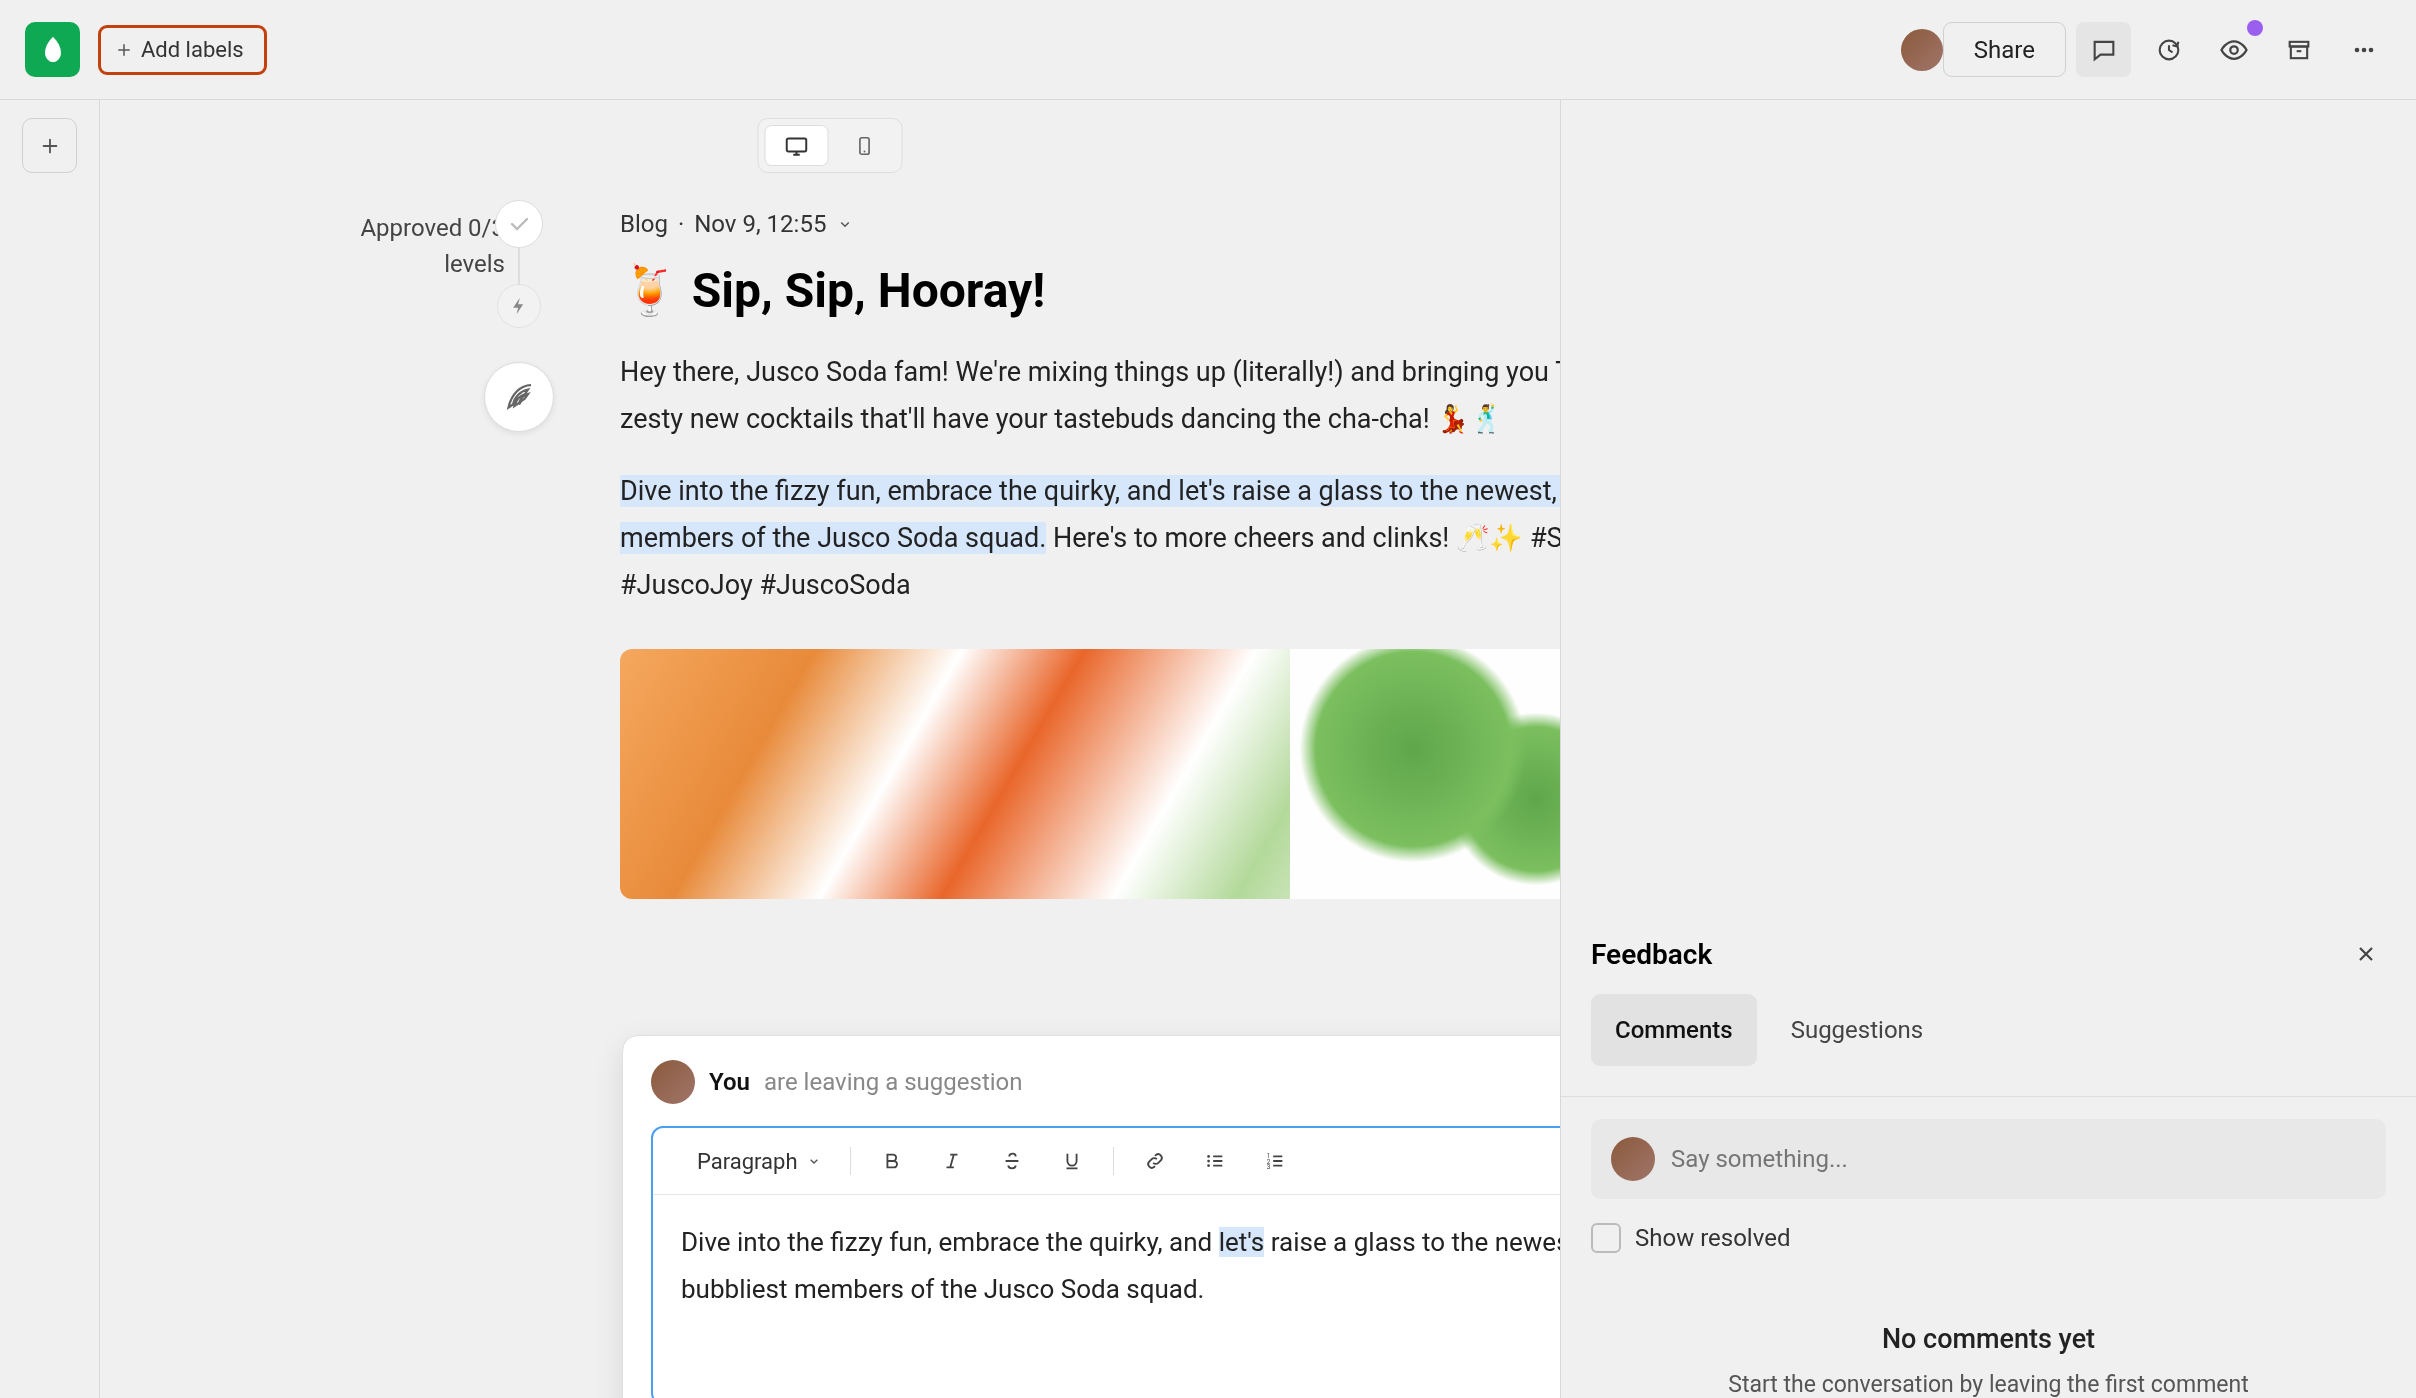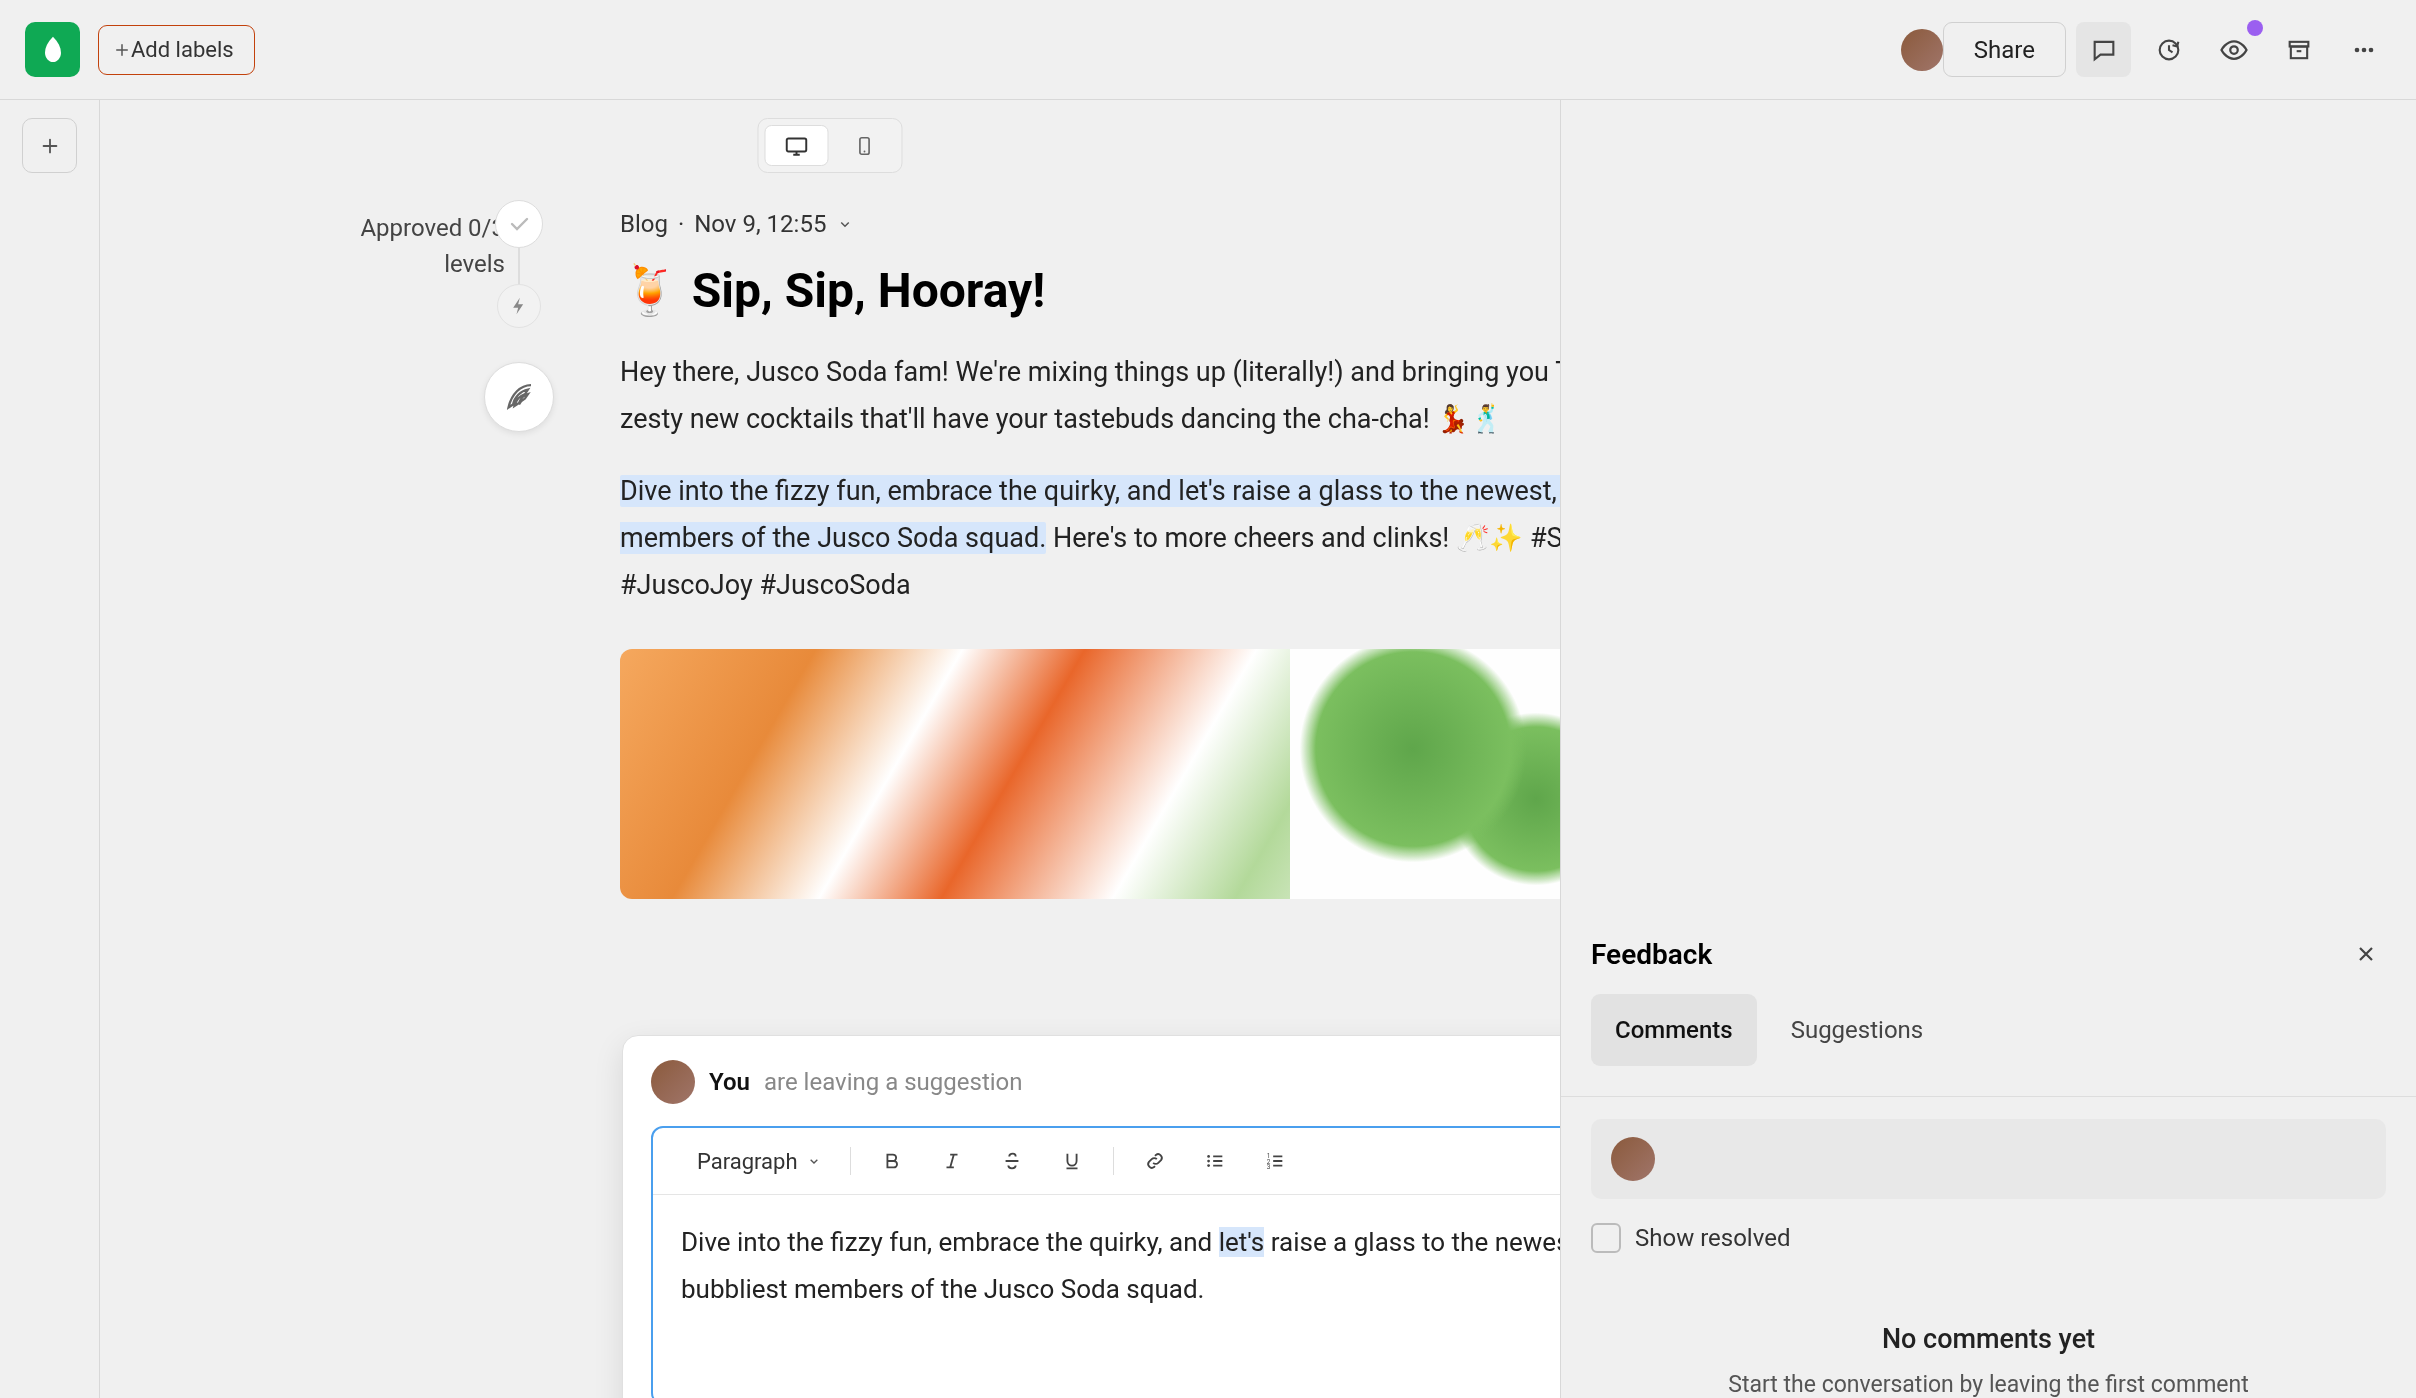--- a/index.html
+++ b/index.html
@@ -3,21 +3,21 @@
 <meta charset="utf-8">
 <style>
 * { box-sizing: border-box; margin: 0; padding: 0; font-family: -apple-system, BlinkMacSystemFont, "Segoe UI", Roboto, sans-serif; }
 body { background: #f0f0f0; width: 2416px; height: 1398px; overflow: hidden; }
 
 .app-root { display: flex; flex-direction: column; height: 100%; }
 
 
 .topbar { display: flex; align-items: center; height: 100px; padding: 0 25px; background: #f0f0f0; border-bottom: 1px solid #d8d8d8; }
 .logo { width: 55px; height: 55px; background: #0fa954; border-radius: 10px; display: flex; align-items: center; justify-content: center; }
-.add-labels-btn { margin-left: 18px; height: 50px; border: 1px solid #c2410c; border-radius: 9px; padding: 0 20px 0 14px; display: flex; align-items: center; gap: 0; font-size: 22px; color: #333; background: #fff0; cursor: pointer; }
+.add-labels-btn { margin-left: 18px; height: 50px; border: 3px solid #c2410c; border-radius: 9px; padding: 0 20px 0 14px; display: flex; align-items: center; gap: 8px; font-size: 22px; color: #333; background: #fff0; cursor: pointer; }
 .topbar-spacer { flex: 1; }
 .avatar { width: 42px; height: 42px; border-radius: 50%; background: linear-gradient(135deg, #8b5a3c, #a0756a); }
 .share-btn { margin-left: 0; height: 55px; border: 1px solid #d0d0d0; border-radius: 9px; padding: 0 30px; font-size: 24px; color: #222; background: transparent; cursor: pointer; }
 .icon-btn { width: 55px; height: 55px; border-radius: 8px; border: none; background: transparent; display: flex; align-items: center; justify-content: center; cursor: pointer; margin-left: 10px; position: relative; }
 .icon-btn.framed { background: #e5e5e5; }
 .badge { position: absolute; top: -2px; right: -2px; width: 16px; height: 16px; border-radius: 50%; background: #9b5ff0; }
 
 
 .body { display: flex; flex: 1; overflow: hidden; }
 
@@ -282,20 +282,21 @@
               <path d="M6 6l12 12M18 6L6 18" stroke="#444" stroke-width="2.2"></path>
             </svg>
         </button>
       </div>
       <div class="feedback-tabs">
         <button class="tab active"><span>Comments</span></button>
         <button class="tab"><span>Suggestions</span></button>
       </div>
       <div class="comment-input">
         <div class="avatar"></div>
+        <input type="text" placeholder="Say something..." style="">
       </div>
       <div class="show-resolved">
         <div class="chk"></div>
         <span>Show resolved</span>
       </div>
       <div class="empty-state">
         <div class="title">No comments yet</div>
         <div class="sub">Start the conversation by leaving the first comment</div>
       </div>
     </div>

